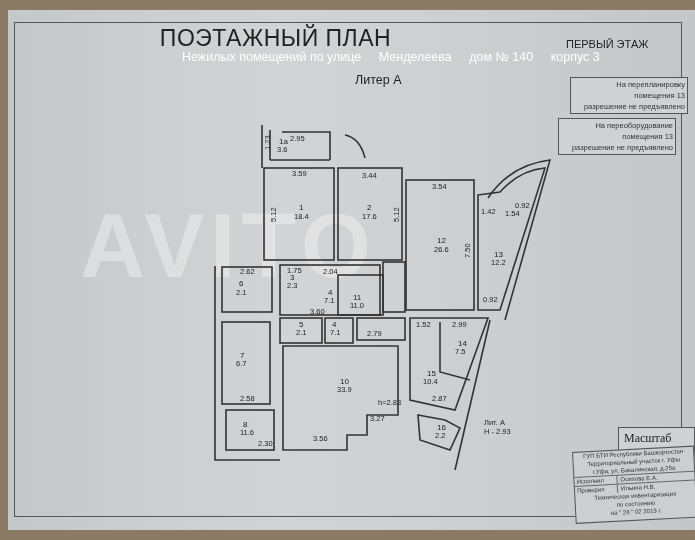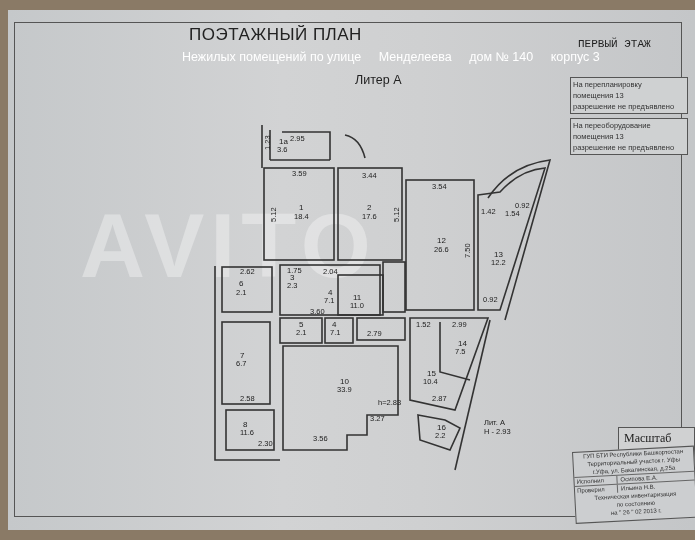--- a/index.html
+++ b/index.html
@@ -10,28 +10,28 @@
   }
   .sheet {
     position:absolute; left:8px; top:10px; width:687px; height:520px;
     background:#c9cbcd;
     background-image: linear-gradient(90deg, #c5c8ca 0%, #d2d3d4 40%, #cfd0d1 60%, #c4c6c8 100%);
   }
   .frame {
     position:absolute; left:14px; top:22px; width:668px; height:495px;
     border:1.5px solid #555; box-sizing:border-box;
   }
-  .title { position:absolute; left:0; top:25px; width:551px; text-align:center; font-size:17px; color:#222; letter-spacing:0.5px; }
+  .title { position:absolute; left:0; top:25px; width:551px; text-align:center; font-size:23px; color:#222; letter-spacing:0.5px; }
   .subtitle { position:absolute; left:182px; top:50px; font-size:12.5px; color:#ffffff; white-space:nowrap; }
   .subtitle span { margin-right:14px; }
   .liter { position:absolute; left:355px; top:73px; font-size:12.5px; color:#222;text-align:right; }
-  .floor { position:absolute; left:578px; top:38px; font-size:11px; color:#222;font-family:Liberation Mono, monospace; }
+  .floor { position:absolute; left:566px; top:38px; font-size:11px; color:#222; }
   .stamp {
     position:absolute; width:112px; border:1.5px solid #555; background:#cfd1d2;
-    font-size:7.5px; color:#333; text-align:left; line-height:11px; padding:1px 2px;
+    font-size:7.5px; color:#333; text-align:right; line-height:11px; padding:1px 2px;
   }
   .stamp .u { }
   .scale { position:absolute; left:618px; top:427px; border:1.5px solid #555; padding:3px 5px; font-family:"Liberation Serif", serif; font-size:12px; color:#222; background:#d0d1d2; }
   .titleblock { position:absolute; left:572px; top:452px; width:120px; height:70px; border:1px solid #555; font-size:6px; color:#333; background:#ccced0; transform:rotate(-3deg); transform-origin:left top;}
   .titleblock div { text-align:center; line-height:8px; }
   .titleblock .row { display:flex; border-top:1px solid #666; text-align:left; }
   .titleblock .row span:first-child { width:40px; border-right:1px solid #666; padding-left:2px; }
   .titleblock .row span:last-child { padding-left:3px; }
   svg.plan { position:absolute; left:0; top:0; }
   .lbl { font-family:"Liberation Sans", sans-serif; font-size:7.5px; fill:#222; }
@@ -53,21 +53,21 @@
   <span>корпус 3</span>
 </div>
 <div class="liter">Литер А</div>
 <div class="floor">ПЕРВЫЙ  ЭТАЖ</div>
 
 <div class="stamp" style="left:570px; top:77px;">
   <div>На перепланировку</div>
   <div class="u">помещения  13</div>
   <div>разрешение не предъявлено</div>
 </div>
-<div class="stamp" style="left:570px; top:118px;">
+<div class="stamp" style="left:558px; top:118px;">
   <div>На переоборудование</div>
   <div class="u">помещения 13</div>
   <div>разрешение не предъявлено</div>
 </div>
 
 <svg class="plan" width="695" height="540">
   <g fill="none" stroke="#333" stroke-width="1.6">
 
     <path d="M270 130 L270 160 M282 132 L330 132 L330 160 M270 160 L330 160"></path>
     <path d="M345 135 Q360 138 365 158"></path>

